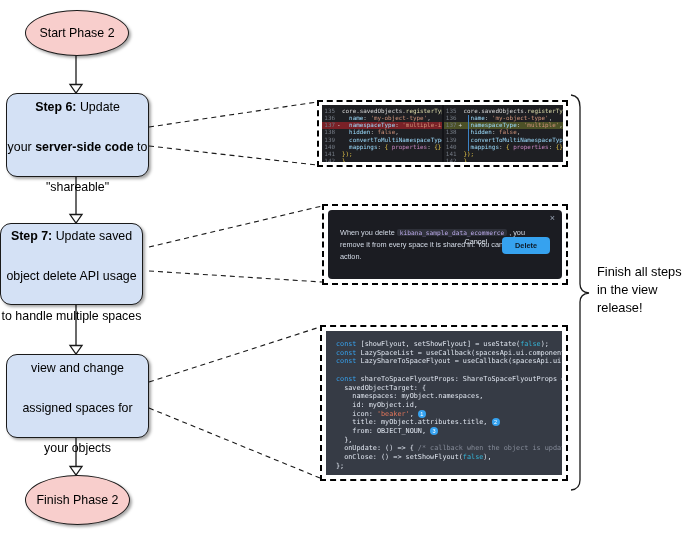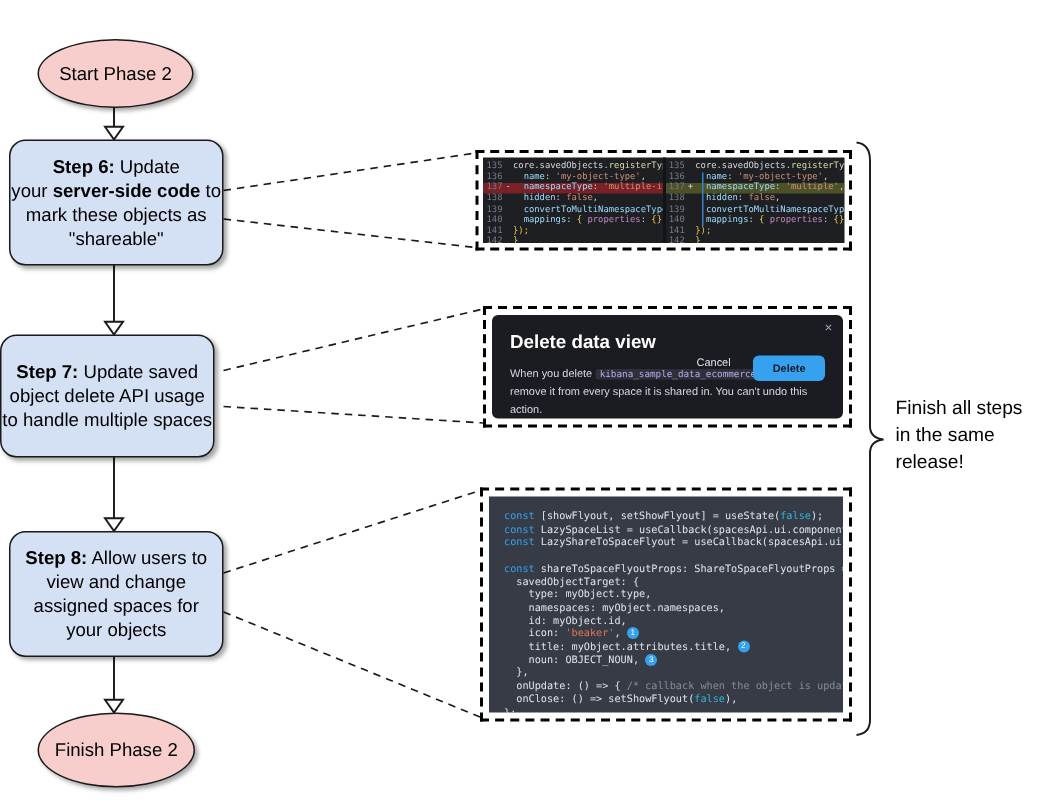--- a/index.html
+++ b/index.html
@@ -7,26 +7,26 @@
           font-family:"Liberation Sans",sans-serif;color:#000;}
   svg.connectors{position:absolute;left:0;top:0;z-index:1;}
 
   
   .node{position:absolute;z-index:2;display:flex;flex-direction:column;justify-content:center;
         align-items:center;text-align:center;font-size:12.4px;line-height:16px;color:#000;}
   .ellipse{background:#F8CECC;border:1.6px solid #1a1a1a;border-radius:50%;
            box-shadow:2px 2px 3px rgba(0,0,0,.35);}
   .stepbox{background:#D4E1F5;border:1.6px solid #1a1a1a;border-radius:11px;
            box-shadow:2px 2px 3px rgba(0,0,0,.35);}
-  .start-node{left:25px;top:26px;width:102px;height:44px;}
+  .start-node{left:25px;top:10px;width:102px;height:44px;}
   .finish-node{left:25px;top:475px;width:103px;height:48px;}
   .step6{left:6px;top:93px;width:141px;height:82px;}
   .step7{left:0;top:223px;width:141px;height:80px;}
   .step8{left:6px;top:354px;width:141px;height:82px;}
-  .node .cline{white-space:pre-wrap;}
+  .node .cline{white-space:pre-wrap;margin-top:24px;}
   .tk-b{font-weight:bold;}
 
   
   .panel{position:absolute;z-index:2;border:2.5px dashed #000;background:#fff;box-sizing:border-box;}
   .panel1{left:317px;top:100px;width:251px;height:67px;}
   .panel2{left:322px;top:204px;width:246px;height:81px;}
   .panel3{left:320px;top:325px;width:248px;height:156px;}
 
   
   .code .cline{white-space:pre;}
@@ -104,32 +104,30 @@
     <path d="M571,95 Q580,96 580,107 L580,284 Q580,292 589,293 Q580,294 580,302 L580,480 Q580,489 571,490" stroke="#1a1a1a" stroke-width="1.3" fill="none"></path>
   </svg>
 
   <div class="node ellipse start-node">
     <span>Start Phase 2</span>
   </div>
 
   <div class="node stepbox step6 richlines">
       <div class="cline"><span class="tk-b">Step 6:</span><span class="tk-plain"> Update</span></div>
       <div class="cline"><span class="tk-plain">your </span><span class="tk-b">server-side code</span><span class="tk-plain"> to</span></div>
-      <div class="cline"><span class="tk-plain">mark these objects as</span></div>
       <div class="cline"><span class="tk-plain">"shareable"</span></div>
     </div>
 
   <div class="node stepbox step7 richlines">
       <div class="cline"><span class="tk-b">Step 7:</span><span class="tk-plain"> Update saved</span></div>
       <div class="cline"><span class="tk-plain">object delete API usage</span></div>
       <div class="cline"><span class="tk-plain">to handle multiple spaces</span></div>
     </div>
 
   <div class="node stepbox step8 richlines">
-      <div class="cline"><span class="tk-b">Step 8:</span><span class="tk-plain"> Allow users to</span></div>
       <div class="cline"><span class="tk-plain">view and change</span></div>
       <div class="cline"><span class="tk-plain">assigned spaces for</span></div>
       <div class="cline"><span class="tk-plain">your objects</span></div>
     </div>
 
   <div class="node ellipse finish-node">
     <span>Finish Phase 2</span>
   </div>
 
   <div class="panel panel1">
@@ -154,51 +152,49 @@
           <div class="dline "><span class="lnum">140</span><span class="lsign"> </span><span class="tk-prop">  mappings</span><span class="tk-plain">: </span><span class="tk-brace">{ </span><span class="tk-mag">properties</span><span class="tk-plain">: </span><span class="tk-brace">{}</span><span class="tk-brace"> }</span></div>
           <div class="dline "><span class="lnum">141</span><span class="lsign"> </span><span class="tk-brace">});</span></div>
           <div class="dline "><span class="lnum">142</span><span class="lsign"> </span><span class="tk-brace">}</span></div>
         </div>
     </div>
   </div>
 
   <div class="panel panel2">
     <div class="modal">
       <span class="modal-close">×</span>
-      <h3 class="modal-title">Delete data view</h3>
       <div class="modal-body richlines">
           <div class="cline"><span class="tk-plain">When you delete </span><span class="tk-chip">kibana_sample_data_ecommerce</span><span class="tk-plain"> , you remove it from every space it is shared in. You can't undo this action.</span></div>
         </div>
       <div class="modal-footer">
         <button class="btn-cancel">Cancel</button>
         <button class="btn-delete">Delete</button>
       </div>
     </div>
   </div>
 
   <div class="panel panel3">
     <div class="eui-inner eui code richlines">
         <div class="cline"><span class="tk-kw">const</span><span class="tk-plain"> [showFlyout, setShowFlyout] = useState(</span><span class="tk-bool">false</span><span class="tk-plain">);</span></div>
         <div class="cline"><span class="tk-kw">const</span><span class="tk-plain"> LazySpaceList = useCallback(spacesApi.ui.components.getSpaceLis</span></div>
         <div class="cline"><span class="tk-kw">const</span><span class="tk-plain"> LazyShareToSpaceFlyout = useCallback(spacesApi.ui.components.ge</span></div>
         <div class="cline"><span class="tk-plain">&nbsp;</span></div>
         <div class="cline"><span class="tk-kw">const</span><span class="tk-plain"> shareToSpaceFlyoutProps: ShareToSpaceFlyoutProps = {</span></div>
         <div class="cline"><span class="tk-plain">  savedObjectTarget: {</span></div>
-        <div class="cline"><span class="tk-plain">    type: myObject.type,</span></div>
         <div class="cline"><span class="tk-plain">    namespaces: myObject.namespaces,</span></div>
         <div class="cline"><span class="tk-plain">    id: myObject.id,</span></div>
         <div class="cline"><span class="tk-plain">    icon: </span><span class="tk-str">'beaker'</span><span class="tk-plain">, </span><span class="tk-badge">1</span></div>
         <div class="cline"><span class="tk-plain">    title: myObject.attributes.title, </span><span class="tk-badge">2</span></div>
-        <div class="cline"><span class="tk-plain">    noun: OBJECT_NOUN, </span><span class="tk-badge">3</span></div>
+        <div class="cline"><span class="tk-plain">    from: OBJECT_NOUN, </span><span class="tk-badge">3</span></div>
         <div class="cline"><span class="tk-plain">  },</span></div>
         <div class="cline"><span class="tk-plain">  onUpdate: () =&gt; { </span><span class="tk-comment">/* callback when the object is updated */</span></div>
         <div class="cline"><span class="tk-plain">  onClose: () =&gt; setShowFlyout(</span><span class="tk-bool">false</span><span class="tk-plain">),</span></div>
         <div class="cline"><span class="tk-plain">};</span></div>
       </div>
   </div>
 
   <div class="annotation richlines">
       <div class="cline"><span class="tk-plain">Finish all steps</span></div>
-      <div class="cline"><span class="tk-plain">in the same</span></div>
+      <div class="cline"><span class="tk-plain">in the view</span></div>
       <div class="cline"><span class="tk-plain">release!</span></div>
     </div>
 
 </div>
 
 </body></html>

